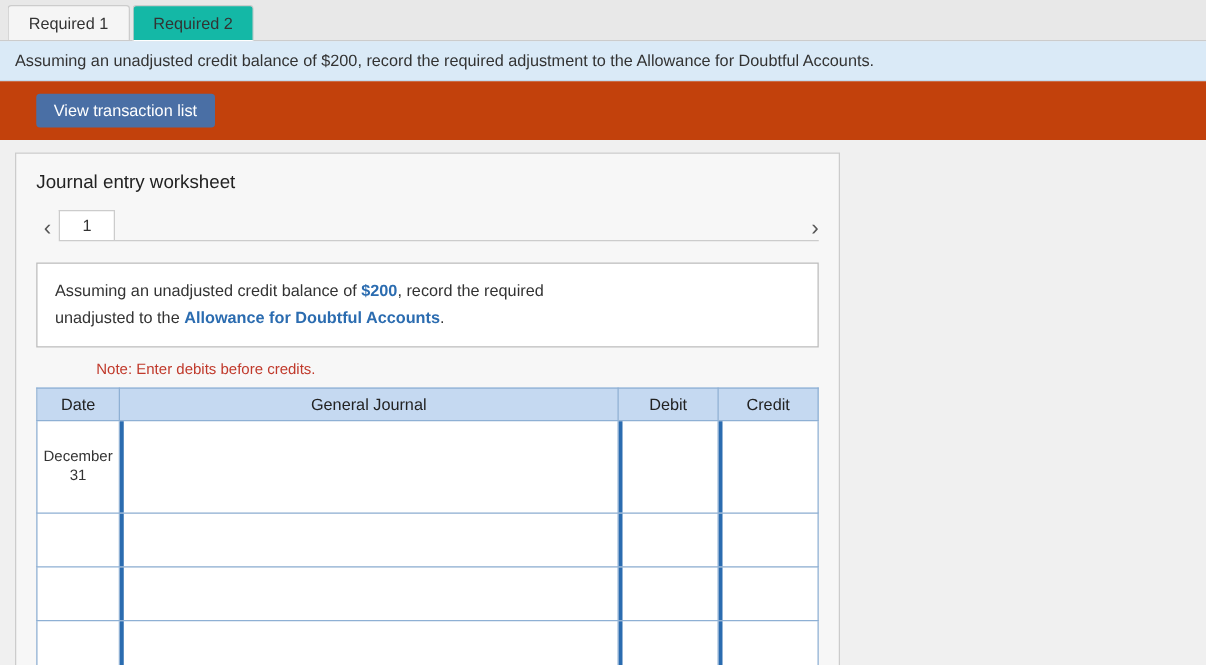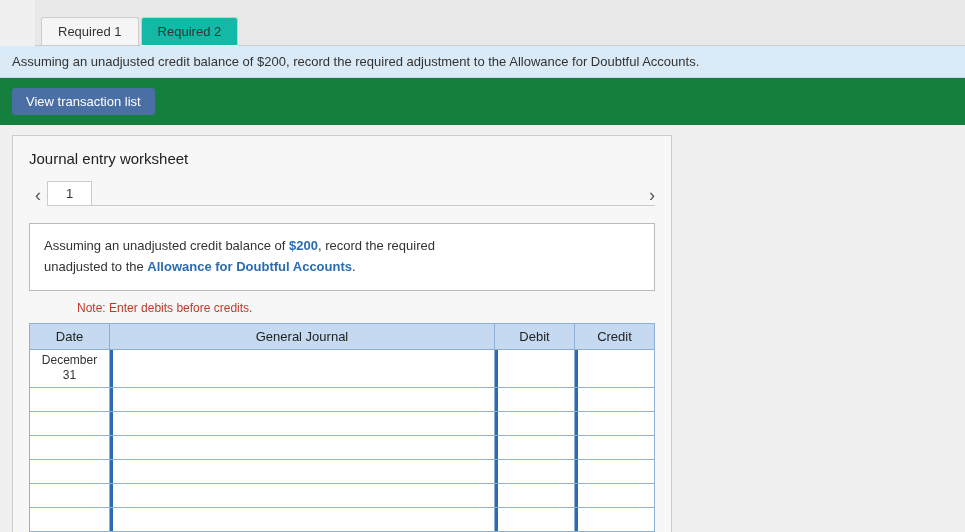--- a/index.html
+++ b/index.html
@@ -8,23 +8,22 @@
       font-size: 13px;
       background: #f0f0f0;
       color: #333;
     }
 
     
     .tabs-bar {
       display: flex;
       background: #e8e8e8;
       border-bottom: 1px solid #ccc;
-      padding-top: 17px;
+      padding-top: 4px;
       padding-left: 6px;
-      margin-left: 35px;
     }
     .tab {
       padding: 6px 16px;
       border: 1px solid #ccc;
       border-bottom: none;
       background: #f5f5f5;
       cursor: pointer;
       font-size: 13px;
       color: #333;
       margin-right: 2px;
@@ -41,22 +40,22 @@
     .info-banner {
       background: #daeaf7;
       padding: 8px 12px;
       font-size: 13px;
       color: #333;
       border-bottom: 1px solid #c5d9ea;
     }
 
     
     .action-bar {
-      padding: 10px 12px;
-      background: #15803d;
+      padding: 10px 29px;
+      background: #c2410c;
     }
     .btn-view {
       background: #4a6fa5;
       color: #fff;
       border: none;
       padding: 6px 14px;
       font-size: 13px;
       cursor: pointer;
       border-radius: 3px;
     }
@@ -164,21 +163,21 @@
     .journal-table tbody tr {
       background: #fff;
     }
     .journal-table tbody td {
       border: 1px solid #8eb0d4;
       padding: 0;
       height: 24px;
     }
     .journal-table tbody td.date-cell {
       text-align: center;
-      padding: 3px 4px;
+      padding: 21px 4px;
       vertical-align: middle;
       font-size: 12px;
       line-height: 1.3;
     }
     .journal-table tbody td input {
       width: 100%;
       height: 100%;
       border: none;
       outline: none;
       background: transparent;
@@ -228,21 +227,21 @@
     <div class="description-box">
       <span>Assuming an unadjusted credit balance of </span><span class="highlight">$200</span><span>, record the required</span><br>
       <span>unadjusted to the </span><span class="highlight">Allowance for Doubtful Accounts</span><span>.</span>
     </div>
 
     <div class="note-text">Note: Enter debits before credits.</div>
 
     <table class="journal-table">
       <thead>
         <tr>
-          <th style="width:80px">Date</th>
+          <th style="width:66px">Date</th>
           <th>General Journal</th>
           <th style="width:80px">Debit</th>
           <th style="width:80px">Credit</th>
         </tr>
       </thead>
       <tbody id="journal-tbody">
       <tr>
             <td class="date-cell">December<br>31</td>
             <td class="input-cell"><input type="text" style=""></td>
             <td class="input-cell"><input type="text" style=""></td>

